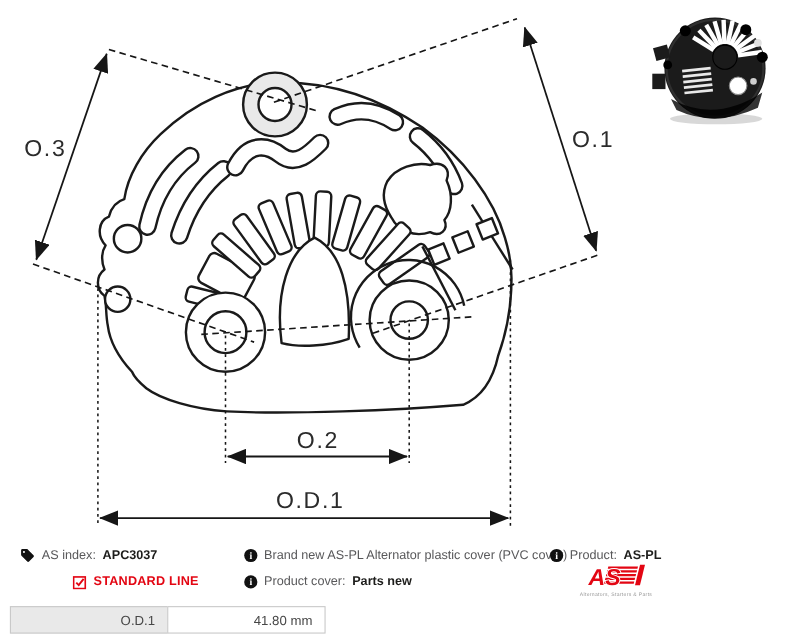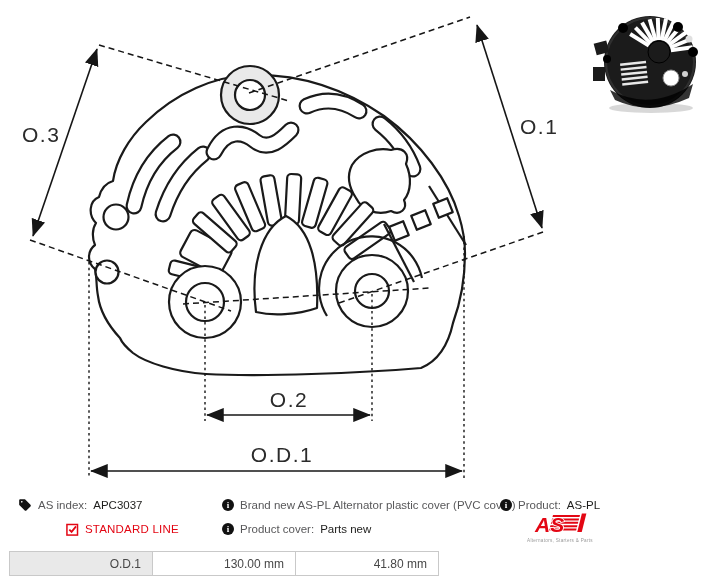--- a/index.html
+++ b/index.html
@@ -16,22 +16,22 @@
   .dsh{stroke:#161616;stroke-width:1.5;stroke-dasharray:6 4;fill:none;}
   .dot{stroke:#161616;stroke-width:1.4;stroke-dasharray:2.5 3.2;fill:none;}
   .dim{stroke:#161616;stroke-width:1.6;fill:none;}
   .dlbl{font-size:21px;fill:#2b2b2b;letter-spacing:1.5px;}
 
   .photo{position:absolute;left:585px;top:12px;}
 
   
   .chip{position:absolute;display:flex;align-items:center;gap:6px;height:16px;
         font-size:11.5px;color:#58585a;white-space:nowrap;}
-  .chip .val{font-weight:normal;color:#1d1d1b;}
-  .chip.red{color:#e30613;font-weight:normal;letter-spacing:.2px;padding-left:48px;}
+  .chip .val{font-weight:bold;color:#1d1d1b;}
+  .chip.red{color:#e30613;font-weight:bold;letter-spacing:.2px;padding-left:48px;}
   .iico{width:12px;height:12px;min-width:12px;border-radius:50%;background:#111;color:#fff;
         font-size:9px;font-weight:bold;display:inline-flex;align-items:center;
         justify-content:center;font-family:"Liberation Serif",serif;line-height:1;}
   .logo{position:absolute;left:524px;top:511px;}
 
   
   .spec-table{position:absolute;left:9px;top:551px;display:flex;}
   .cell{width:144px;height:25px;box-sizing:border-box;border:1px solid #c9c9c9;
         display:flex;align-items:center;justify-content:flex-end;padding-right:11px;
         font-size:12px;color:#474747;margin-left:-1px;background:#fff;}
@@ -262,17 +262,16 @@
       <rect x="30" y="17.6" width="27" height="2"></rect>
       <rect x="58.5" y="2.5" width="4.5" height="18.5"></rect>
     </g>
     <text x="11" y="21" font-size="21" font-weight="bold" font-style="italic" fill="#e30613" style="paint-order:stroke" stroke="#fff" stroke-width="1.6">AS</text>
     <text x="36" y="31" font-size="4.6" fill="#9a9a9a" text-anchor="middle" letter-spacing="0.3">Alternators, Starters &amp; Parts</text>
   </svg>
 
   
   <div class="spec-table">
     <div class="cell g">O.D.1</div>
-    <div class="cell w">130.00 mm</div>
     <div class="cell w">41.80 mm</div>
   </div>
 
 </div>
 
 </body></html>

